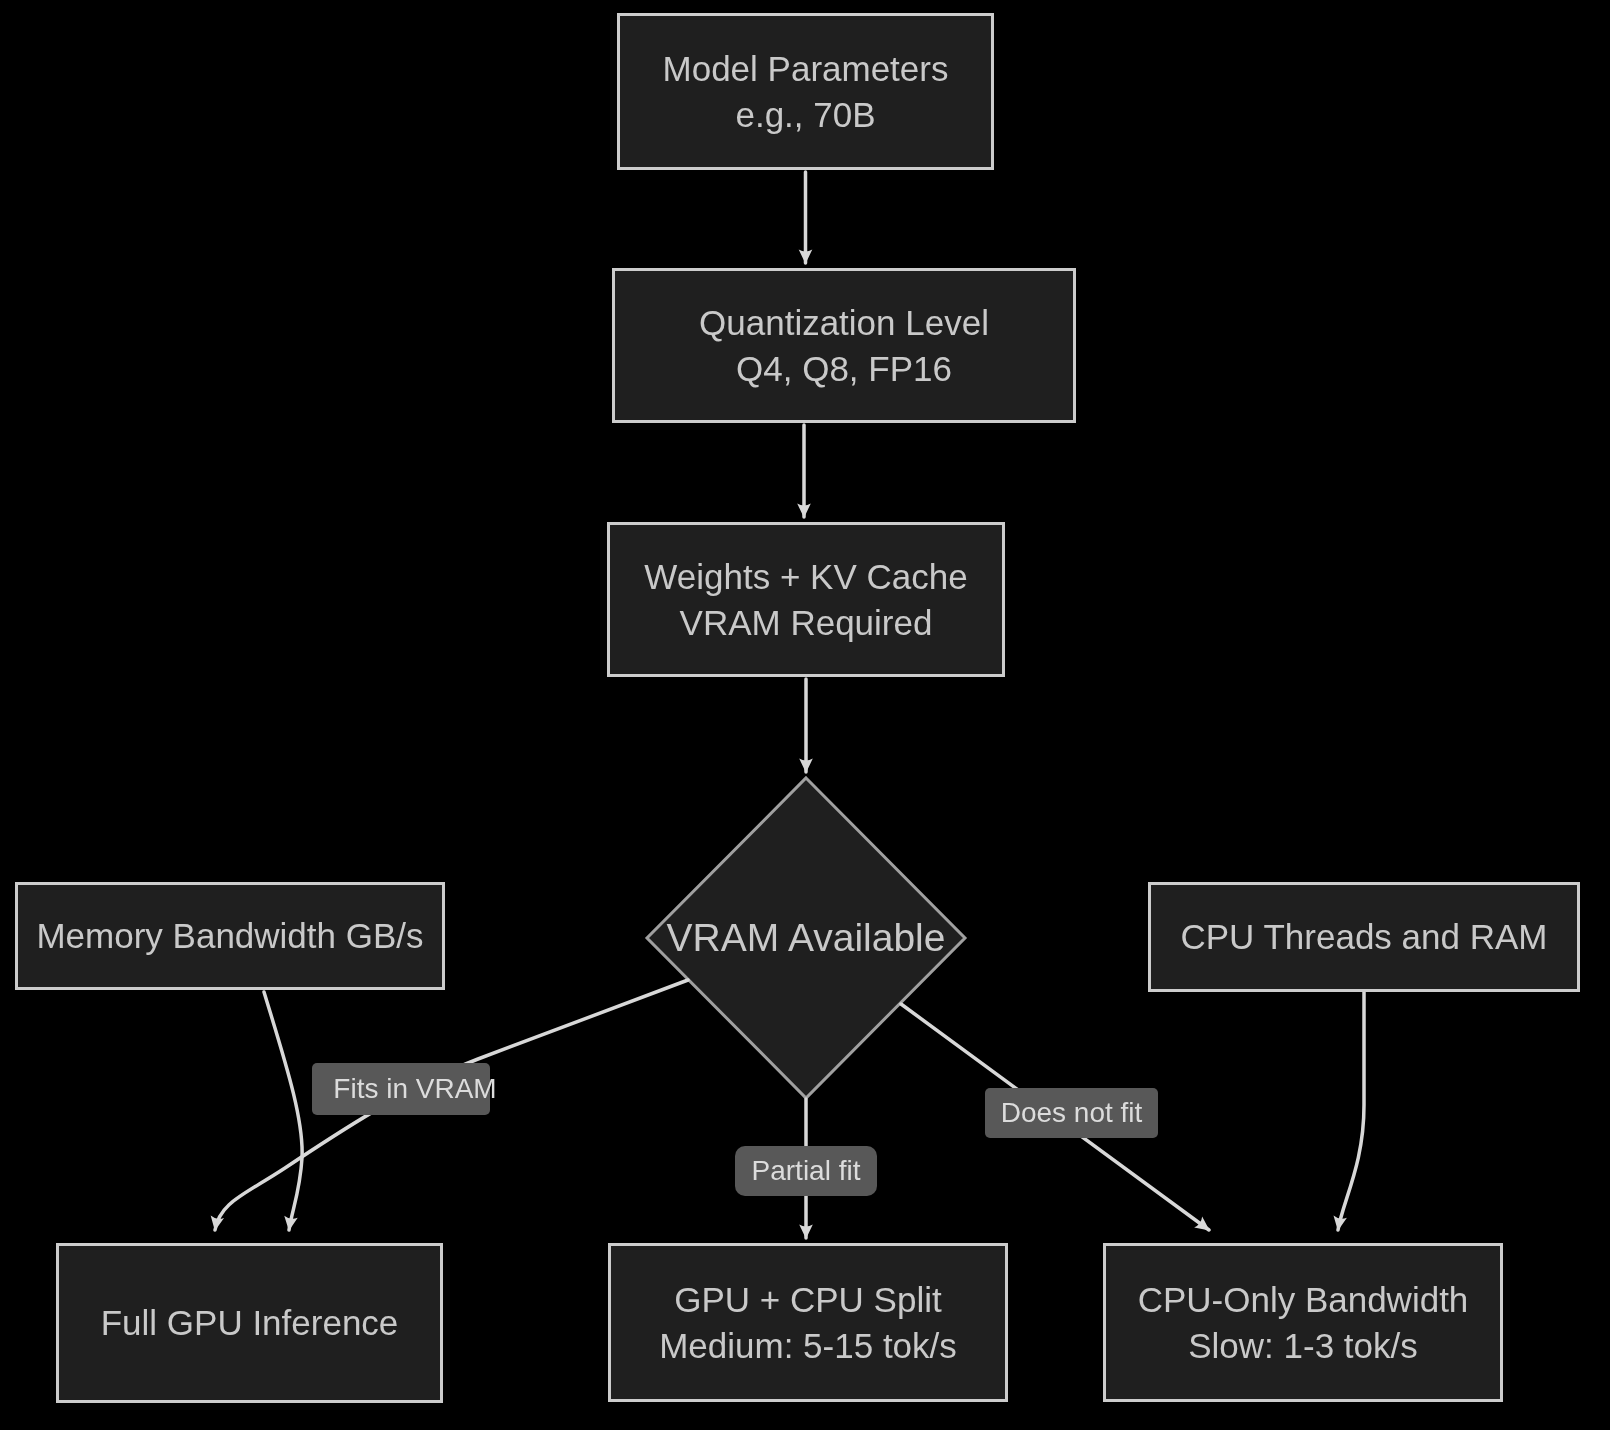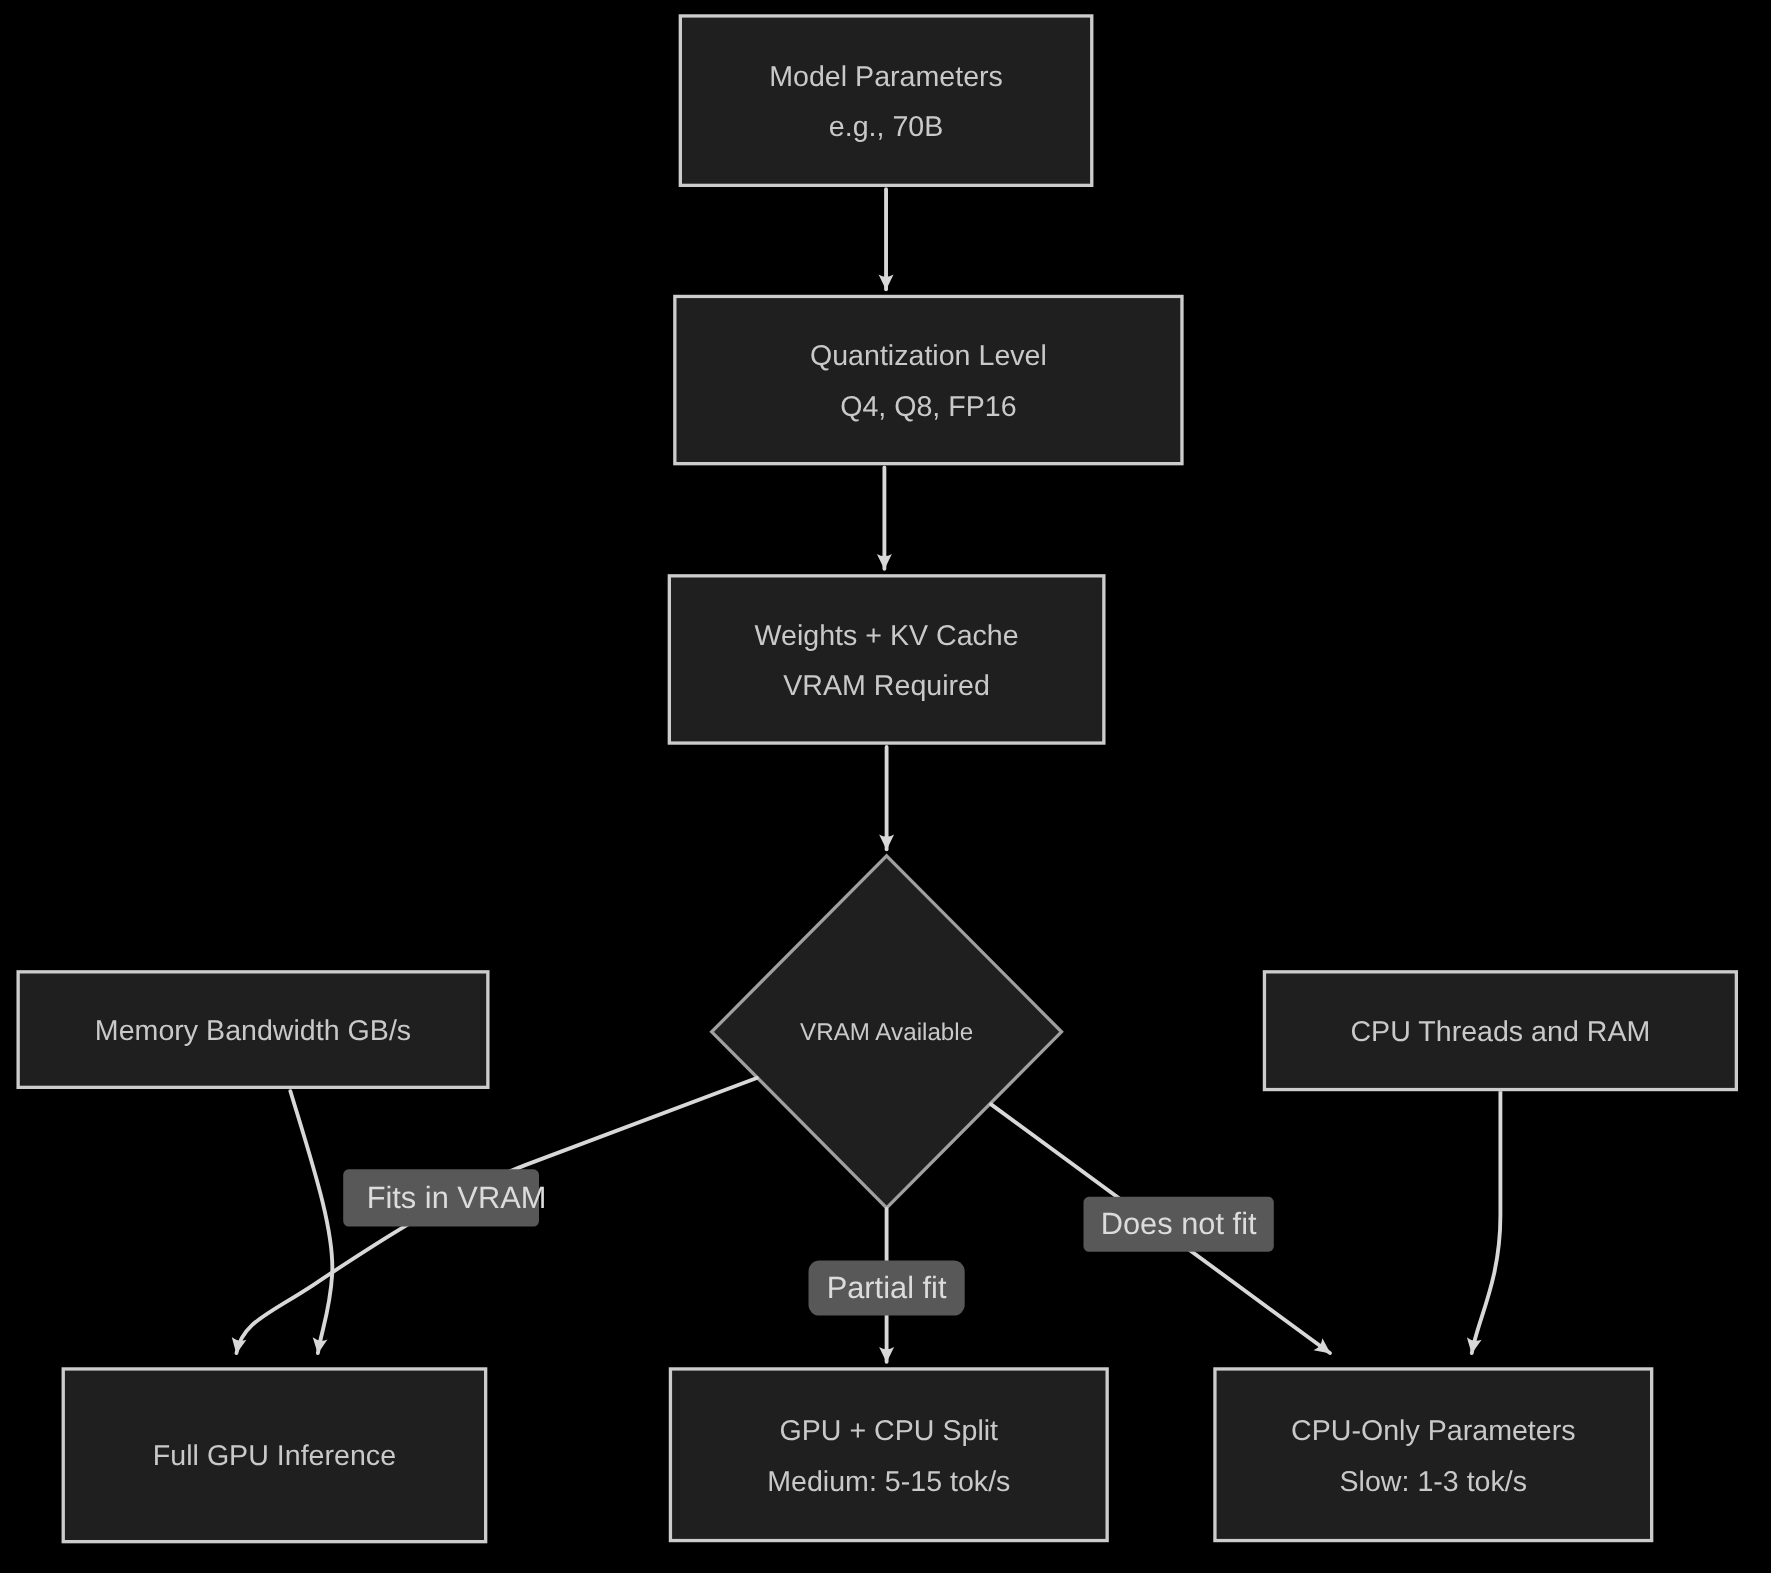--- a/index.html
+++ b/index.html
@@ -27,38 +27,38 @@
 
   .node {
     position: absolute; z-index: 2;
     box-sizing: border-box;
     background: var(--node-fill, #1f1f1f);
     border: 3px solid var(--node-border, #cccccc);
     color: var(--node-text, #c9c9c9);
     display: flex; flex-direction: column;
     align-items: center; justify-content: center;
     text-align: center;
-    font-size: 26px; line-height: 46px;
+    font-size: 35px; line-height: 46px;
     white-space: nowrap;
   }
 
   .node-model-params   { left: 617px;  top: 13px;   width: 377px; height: 157px; }
   .node-quant-level    { left: 612px;  top: 268px;  width: 464px; height: 155px; }
   .node-vram-required  { left: 607px;  top: 522px;  width: 398px; height: 155px; }
   .node-mem-bandwidth  { left: 15px;   top: 882px;  width: 430px; height: 108px; }
   .node-cpu-threads    { left: 1148px; top: 882px;  width: 432px; height: 110px; }
   .node-full-gpu       { left: 56px;   top: 1243px; width: 387px; height: 160px; }
   .node-gpu-cpu-split  { left: 608px;  top: 1243px; width: 400px; height: 159px; }
   .node-cpu-only       { left: 1103px; top: 1243px; width: 400px; height: 159px; }
 
   .diamond-label {
     position: absolute; z-index: 3;
     left: 656px; top: 915px; width: 300px; height: 46px;
     color: var(--node-text, #c9c9c9);
-    font-size: 22px; line-height: 46px;
+    font-size: 39px; line-height: 46px;
     text-align: center; white-space: nowrap;
   }
 
   .edge-label {
     position: absolute; z-index: 4;
     box-sizing: border-box;
     background: var(--label-bg, #585858);
     color: var(--label-text, #dcdcdc);
     font-size: 28px;
     display: flex; align-items: center; justify-content: center;
@@ -124,21 +124,21 @@
   <div class="node node-full-gpu">
     <span>Full GPU Inference</span>
   </div>
 
   <div class="node node-gpu-cpu-split">
     <span>GPU + CPU Split</span>
     <span>Medium: 5-15 tok/s</span>
   </div>
 
   <div class="node node-cpu-only">
-    <span>CPU-Only Parameters</span>
+    <span>CPU-Only Bandwidth</span>
     <span>Slow: 1-3 tok/s</span>
   </div>
 
   <div class="diamond-label">VRAM Available</div>
 
   <div class="edge-label edge-label-fits">Fits in VRAM</div>
   <div class="edge-label edge-label-partial">Partial fit</div>
   <div class="edge-label edge-label-nofit">Does not fit</div>
 
 </div>

